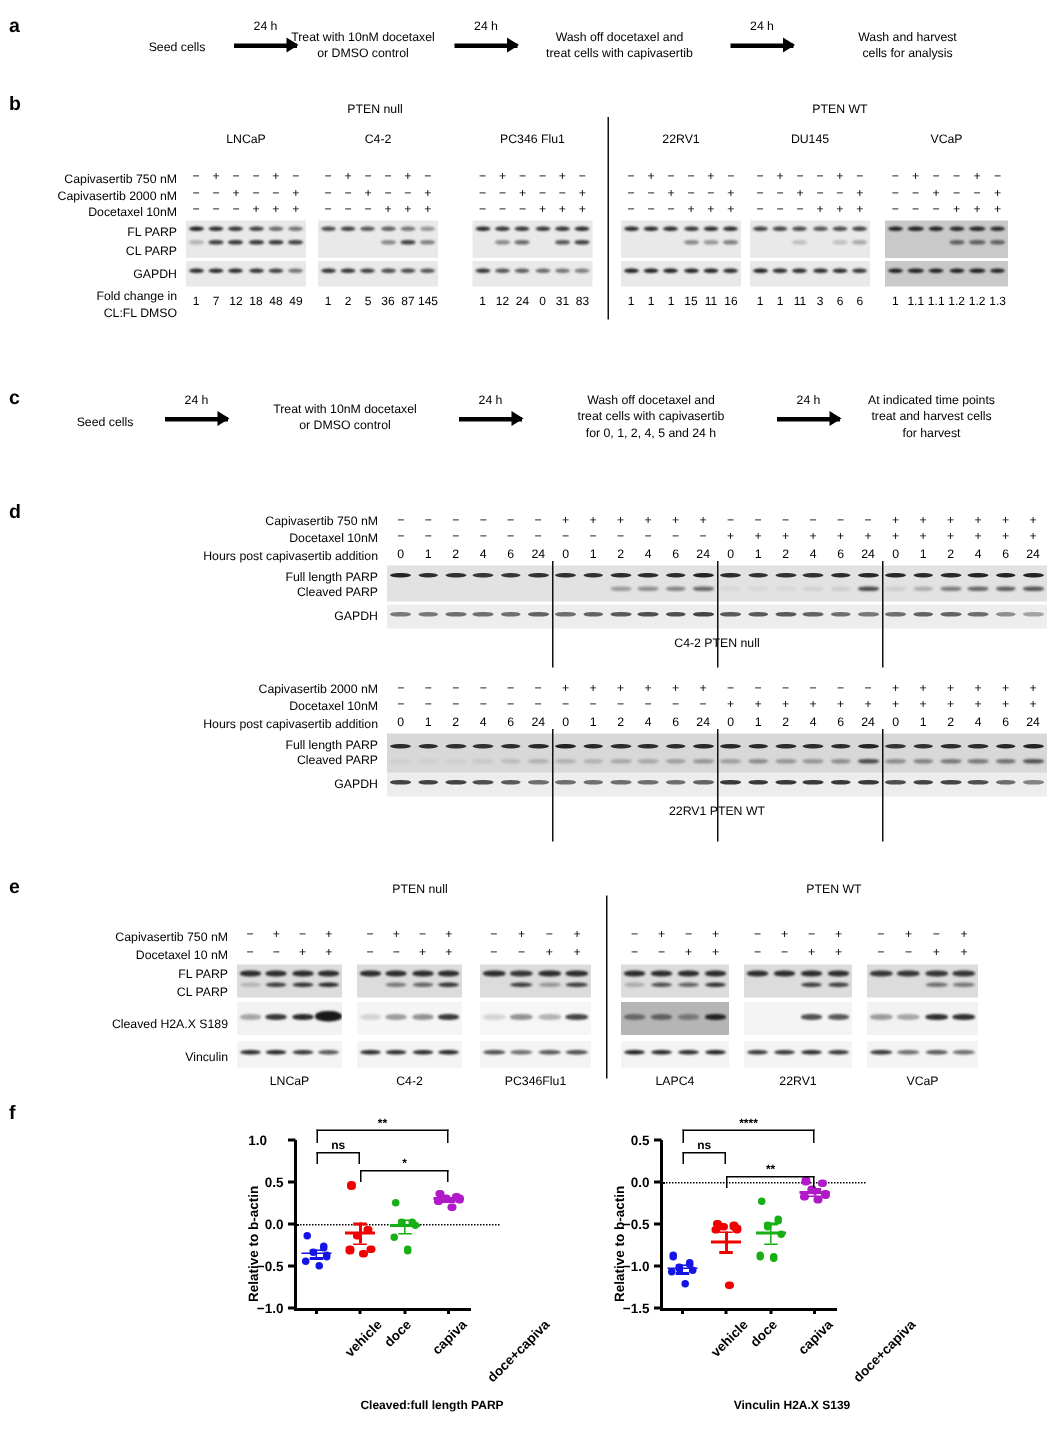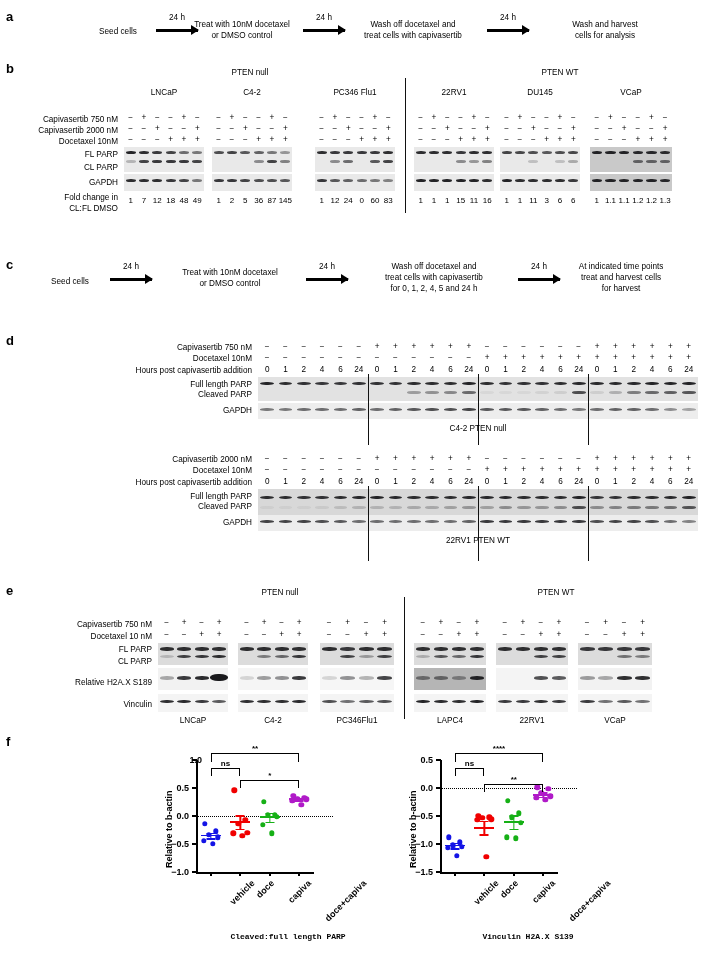--- a/index.html
+++ b/index.html
@@ -17,21 +17,21 @@
   .vdiv{position:absolute;width:1px;background:#111;}
   .symrow{position:absolute;display:flex;font-size:8.2px;line-height:1;}
   .symrow span{display:inline-block;text-align:center;}
   
   .chart{position:absolute;}
   .axis{position:absolute;background:#000;}
   .tick{position:absolute;background:#000;}
   .ticklab{position:absolute;font-size:9px;font-weight:bold;text-align:right;transform:translate(-100%,-50%);white-space:nowrap;}
   .ylab{position:absolute;font-size:9px;font-weight:bold;transform-origin:0 0;transform:rotate(-90deg);white-space:nowrap;}
   .xlab{position:absolute;font-size:9px;font-weight:bold;transform-origin:100% 0;transform:rotate(-45deg);text-align:right;white-space:nowrap;}
-  .caption{position:absolute;font-size:8px;font-weight:bold;text-align:center;transform:translateX(-50%);white-space:nowrap;font-family:Liberation Mono, monospace;}
+  .caption{position:absolute;font-size:8px;font-weight:bold;text-align:center;transform:translateX(-50%);white-space:nowrap;}
   .dot{position:absolute;width:5.4px;height:5.4px;border-radius:50%;transform:translate(-50%,-50%);}
   .mean{position:absolute;height:1.6px;transform:translateX(-50%);}
   .ebar{position:absolute;width:1.3px;transform:translateX(-50%);}
   .ecap{position:absolute;height:1.3px;transform:translateX(-50%);}
   .zeroline{position:absolute;border-top:1.6px dotted #000;}
   .sigbar{position:absolute;}
   .sigbar .hz{position:absolute;height:1px;background:#000;left:0;right:0;top:0;}
   .sigbar .lv{position:absolute;width:1px;background:#000;left:0;top:0;}
   .sigbar .rv{position:absolute;width:1px;background:#000;right:0;top:0;}
   .siglab{position:absolute;font-size:8px;font-weight:bold;text-align:center;transform:translateX(-50%);white-space:nowrap;}
@@ -225,21 +225,21 @@
         <div class="band" style="left:28.26666666666667px;top:5px;width:10.133333333333335px;height:3.4px;background:rgba(25,25,28,0.65);filter:blur(0.55px);"></div>
         <div class="band" style="left:41.6px;top:5px;width:10.133333333333335px;height:3.4px;background:rgba(25,25,28,0.6);filter:blur(0.55px);"></div>
         <div class="band" style="left:54.93333333333334px;top:5px;width:10.133333333333335px;height:3.4px;background:rgba(25,25,28,0.55);filter:blur(0.55px);"></div>
         <div class="band" style="left:68.26666666666667px;top:5px;width:10.133333333333335px;height:3.4px;background:rgba(25,25,28,0.5);filter:blur(0.55px);"></div>
       </div>
       <div class="symrow" style="left:315px;top:197px;width:80px;">
         <span style="width: 16.6667%; font-size: 8px;">1</span>
         <span style="width: 16.6667%; font-size: 8px;">12</span>
         <span style="width: 16.6667%; font-size: 8px;">24</span>
         <span style="width: 16.6667%; font-size: 8px;">0</span>
-        <span style="width: 16.6667%; font-size: 8px;">60</span>
+        <span style="width: 16.6667%; font-size: 8px;">31</span>
         <span style="width: 16.6667%; font-size: 8px;">83</span>
       </div>
       <div class="txt c" style="left:454px;top:88px;">22RV1</div>
       <div class="symrow" style="left:414px;top:114px;width:80px;">
         <span style="width: 16.6667%;">−</span>
         <span style="width: 16.6667%;">+</span>
         <span style="width: 16.6667%;">−</span>
         <span style="width: 16.6667%;">−</span>
         <span style="width: 16.6667%;">+</span>
         <span style="width: 16.6667%;">−</span>
@@ -738,21 +738,21 @@
 
   <div class="panel-letter" style="left:6px;top:584px;">e</div>
 
   <div class="txt c" style="left:280px;top:588px;">PTEN null</div>
   <div class="txt c" style="left:556px;top:588px;">PTEN WT</div>
 
   <div class="txt r" style="left:152px;top:620px;">Capivasertib 750 nM</div>
   <div class="txt r" style="left:152px;top:632px;">Docetaxel 10 nM</div>
   <div class="txt r" style="left:152px;top:645px;">FL PARP</div>
   <div class="txt r" style="left:152px;top:657px;">CL PARP</div>
-  <div class="txt r" style="left:152px;top:678px;">Relative H2A.X S189</div>
+  <div class="txt r" style="left:152px;top:678px;">Cleaved H2A.X S189</div>
   <div class="txt r" style="left:152px;top:700px;">Vinculin</div>
 
   <div class="vdiv" style="left:404px;top:597px;height:122px;"></div>
   <div id="pe-groups">
       <div class="symrow" style="left:158px;top:619px;width:70px;">
         <span style="width: 25%;">−</span>
         <span style="width: 25%;">+</span>
         <span style="width: 25%;">−</span>
         <span style="width: 25%;">+</span>
       </div>
@@ -961,21 +961,21 @@
         <div class="axis" style="left:196px;top:872px;width:118px;height:1.6px;"></div>
         <div class="tick" style="left:192px;top:871.2px;width:4.5px;height:1.6px;"></div>
         <div class="ticklab" style="left:189px;top:872px;">−1.0</div>
         <div class="tick" style="left:192px;top:843.2px;width:4.5px;height:1.6px;"></div>
         <div class="ticklab" style="left:189px;top:844px;">−0.5</div>
         <div class="tick" style="left:192px;top:815.2px;width:4.5px;height:1.6px;"></div>
         <div class="ticklab" style="left:189px;top:816px;">0.0</div>
         <div class="tick" style="left:192px;top:787.2px;width:4.5px;height:1.6px;"></div>
         <div class="ticklab" style="left:189px;top:788px;">0.5</div>
         <div class="tick" style="left:192px;top:759.2px;width:4.5px;height:1.6px;"></div>
-        <div class="ticklab" style="left:202px;top:760px;">1.0</div>
+        <div class="ticklab" style="left:178px;top:760px;">1.0</div>
         <div class="ylab" style="left:164px;top:868px;">Relative to b-actin</div>
         <div class="zeroline" style="left:197px;top:816px;width:136px;"></div>
         <div class="tick" style="left:209.95px;top:872px;width:1.6px;height:4px;"></div>
         <div class="ebar" style="left:210.75px;top:832.8px;height:5.600000000000023px;background:#1414e6;"></div>
         <div class="ecap" style="left:210.75px;top:832.8px;width:9px;background:#1414e6;"></div>
         <div class="ecap" style="left:210.75px;top:838.4px;width:9px;background:#1414e6;"></div>
         <div class="mean" style="left:210.75px;top:834.8000000000001px;width:20px;background:#1414e6;"></div>
         <div class="dot" style="left:204.75px;top:823.84px;background:#1414e6;"></div>
         <div class="dot" style="left:215.75px;top:831.12px;background:#1414e6;"></div>
         <div class="dot" style="left:208.75px;top:835.04px;background:#1414e6;"></div>

